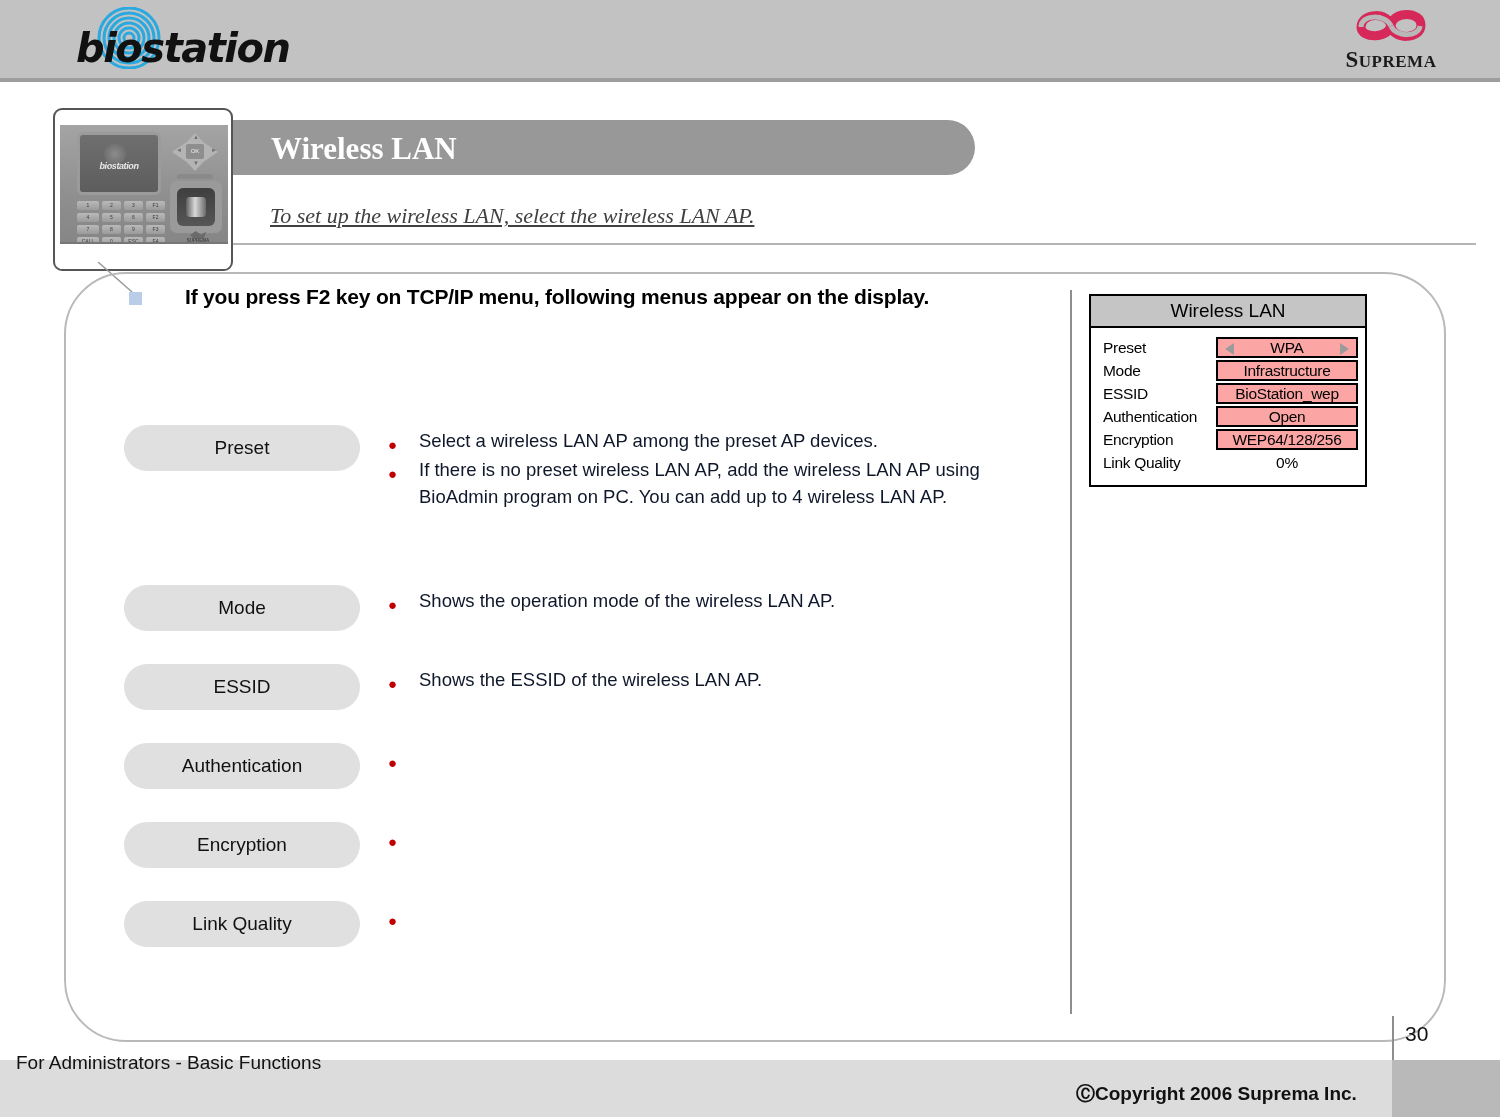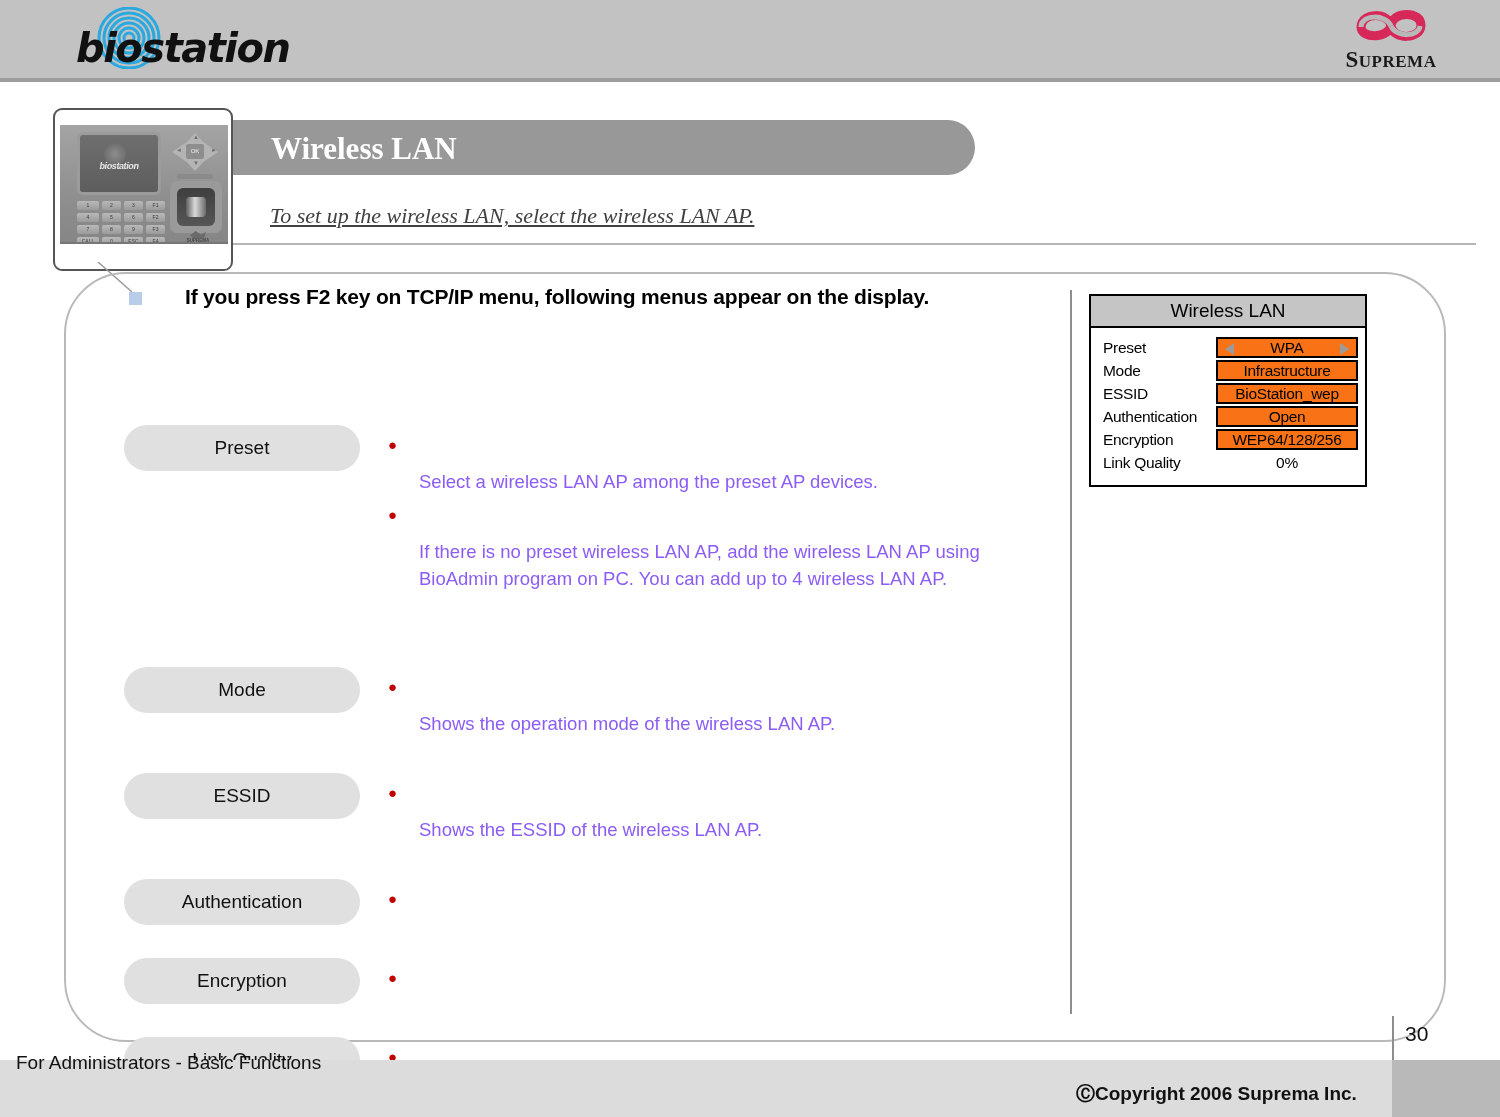--- a/index.html
+++ b/index.html
@@ -178,21 +178,21 @@
     background: #e0e0e0; border-radius: 23px;
     display: flex; align-items: center; justify-content: center;
     font-size: 19px; color: #111;
   }
   .bullets { margin-left: 28px; padding-top: 3px; flex: 1; }
   .bl { position: relative; display: flex; align-items: flex-start; margin-bottom: 3px; }
   .bl-dot {
     flex: 0 0 auto; width: 9px; margin-right: 22px; margin-top: 9px;
     color: #c00000; font-size: 15px; line-height: 1;
   }
-  .bl-txt { font-size: 18.5px; color: #8b5cf6; line-height: 1.42; margin-top: 41px; }
+  .bl-txt { font-size: 18.5px; color: #0f172a; line-height: 1.42; }
 
   
   .lcd {
     position: absolute; left: 1089px; top: 294px; width: 278px; height: 193px;
     border: 2px solid #000; background: #ffffff;
   }
   .lcd-head {
     position: relative; height: 32px; background: #c5c5c5;
     border-bottom: 2px solid #000;
     display: flex; align-items: center; justify-content: center;
@@ -202,21 +202,21 @@
   .lcd-row {
     position: relative; display: flex; align-items: center;
     height: 23px; padding-left: 12px;
   }
   .lcd-label {
     width: 113px; flex: 0 0 113px; font-size: 15.5px; color: #000;
     letter-spacing: -0.3px;
   }
   .lcd-val {
     width: 142px; flex: 0 0 142px; height: 21px;
-    border: 2px solid #000; background: #f97316;
+    border: 2px solid #000; background: #fca5a5;
     display: flex; align-items: center; justify-content: center;
     font-size: 15.5px; color: #000; position: relative;
     letter-spacing: -0.3px;
   }
   .lcd-val.plain { border: none; background: transparent; }
   .lcd-arrow {
     position: absolute; width: 0; height: 0; top: 4px;
   }
   .lcd-arrow.left {
     left: 7px;

